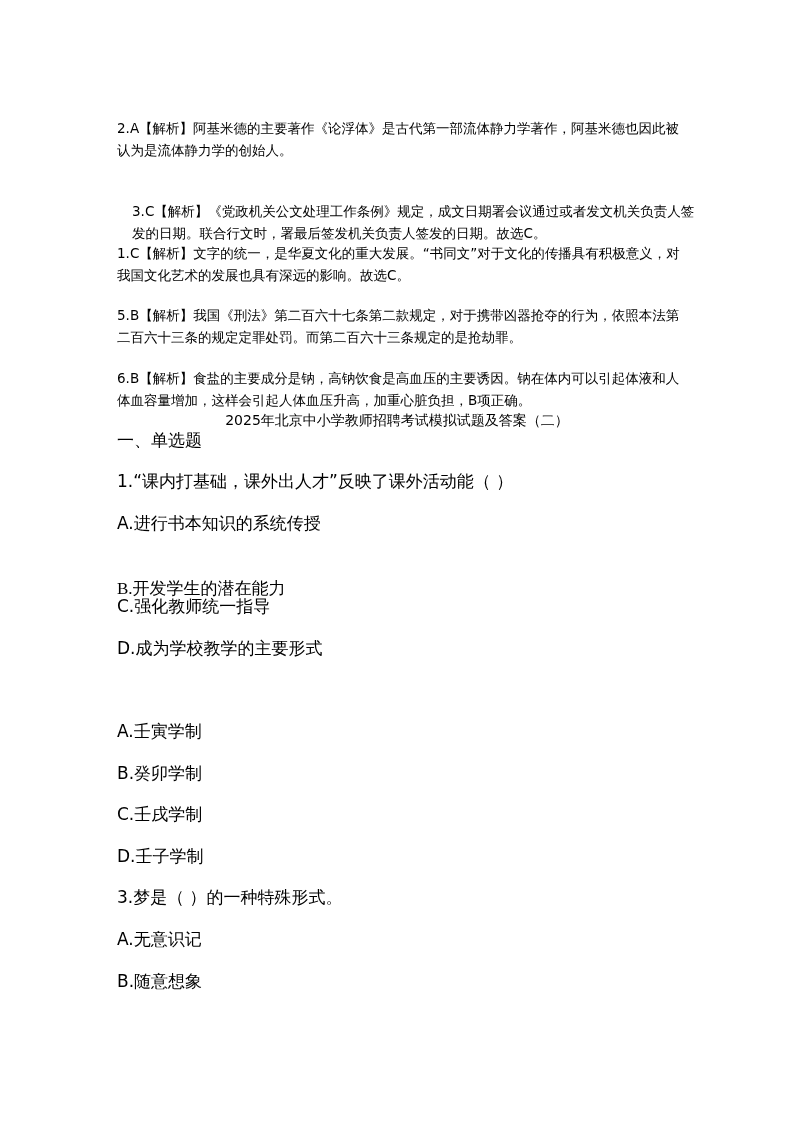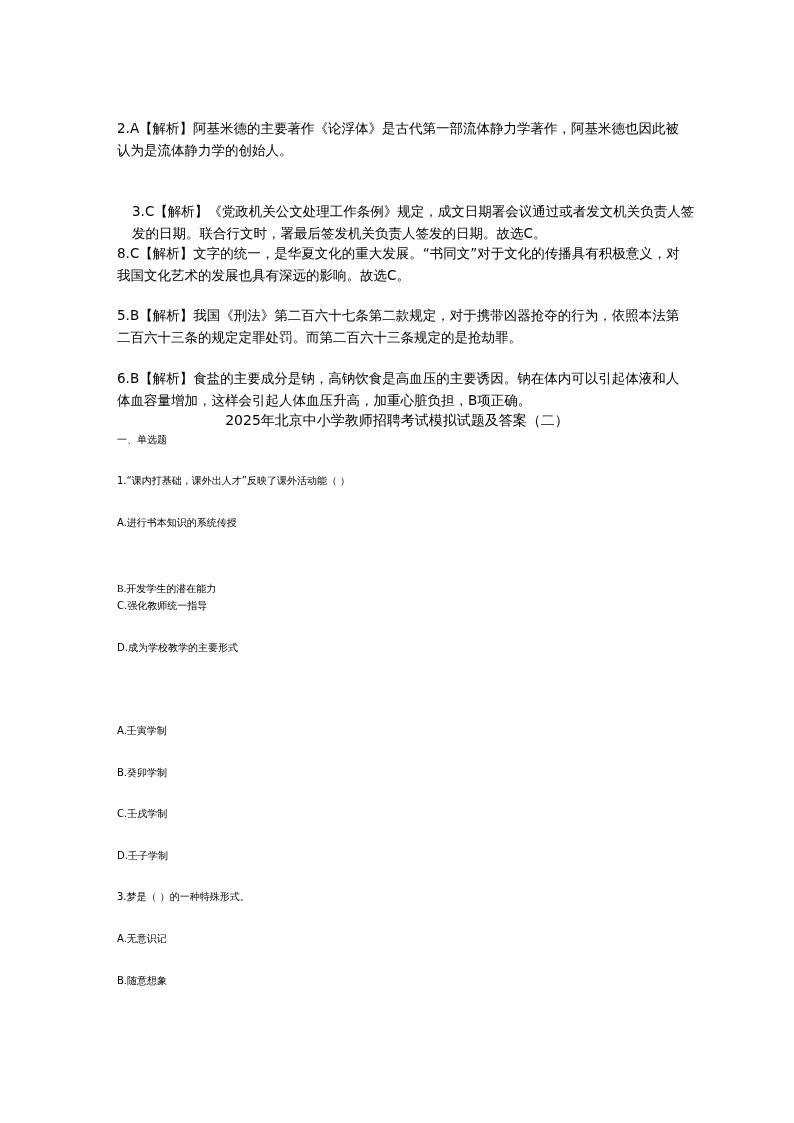--- a/index.html
+++ b/index.html
@@ -1,32 +1,32 @@
 <!DOCTYPE html>
 <html><head>
 <meta charset="utf-8">
 <style>
   html, body { margin: 0; padding: 0; background: #ffffff; }
   body { width: 794px; height: 1123px; position: relative; overflow: hidden;
          font-family: "DejaVu Sans", "Liberation Sans", sans-serif; color: #000; }
   .page { position: absolute; left: 0; top: 0; width: 794px; height: 997px; }
   .p { position: absolute; left: 117px; width: 565px; font-size: 13.5px; line-height: 21.5px;
        letter-spacing: 0; white-space: normal; word-break: break-all; margin: 0; }
-  .line { position: absolute; left: 117px; font-size: 10px; line-height: 18px; white-space: nowrap; margin: 0; }
+  .line { position: absolute; left: 117px; font-size: 17px; line-height: 18px; white-space: nowrap; margin: 0; }
   .title { position: absolute; left: 0; width: 794px; text-align: center; font-size: 14px;
            line-height: 18px; white-space: nowrap; }
 </style>
 </head>
 <body>
 
 <div class="page">
 
   <p class="p" style="top:118px;">2.A【解析】阿基米德的主要著作《论浮体》是古代第一部流体静力学著作，阿基米德也因此被认为是流体静力学的创始人。</p>
   <p class="p" style="top:201px;margin-left:15px;">3.C【解析】《党政机关公文处理工作条例》规定，成文日期署会议通过或者发文机关负责人签发的日期。联合行文时，署最后签发机关负责人签发的日期。故选C。</p>
-  <p class="p" style="top:243px;">8.C【解析】文字的统一，是华夏文化的重大发展。“书同文”对于文化的传播具有积极意义，对我国文化艺术的发展也具有深远的影响。故选C。</p>
+  <p class="p" style="top:243px;">1.C【解析】文字的统一，是华夏文化的重大发展。“书同文”对于文化的传播具有积极意义，对我国文化艺术的发展也具有深远的影响。故选C。</p>
   <p class="p" style="top:305px;">5.B【解析】我国《刑法》第二百六十七条第二款规定，对于携带凶器抢夺的行为，依照本法第二百六十三条的规定定罪处罚。而第二百六十三条规定的是抢劫罪。</p>
   <p class="p" style="top:368px;">6.B【解析】食盐的主要成分是钠，高钠饮食是高血压的主要诱因。钠在体内可以引起体液和人体血容量增加，这样会引起人体血压升高，加重心脏负担，B项正确。</p>
 
   <div class="title" style="top:411px;">2025年北京中小学教师招聘考试模拟试题及答案（二）</div>
   <div class="line" style="top:431px;">一、单选题</div>
 
   <div class="line" style="top:472px;">1.“课内打基础，课外出人才”反映了课外活动能（  ）</div>
   <div class="line" style="top:514px;">A.进行书本知识的系统传授</div>
   <div class="line" style="top:580px;font-family:Liberation Serif, serif;">B.开发学生的潜在能力</div>
   <div class="line" style="top:597px;">C.强化教师统一指导</div>

